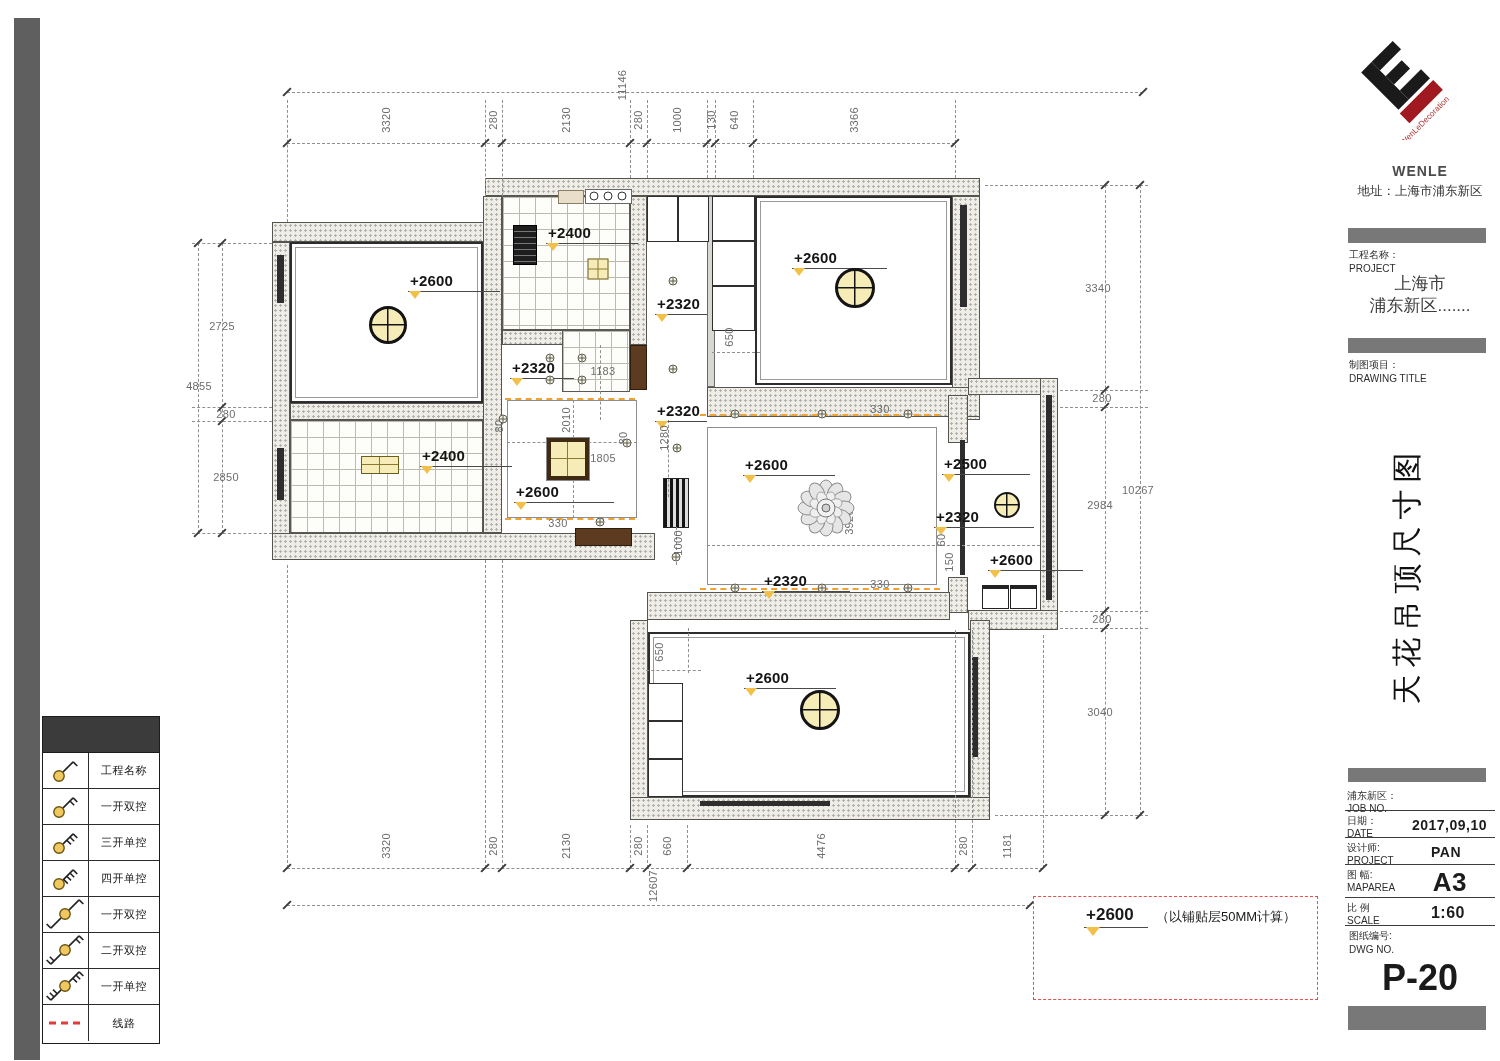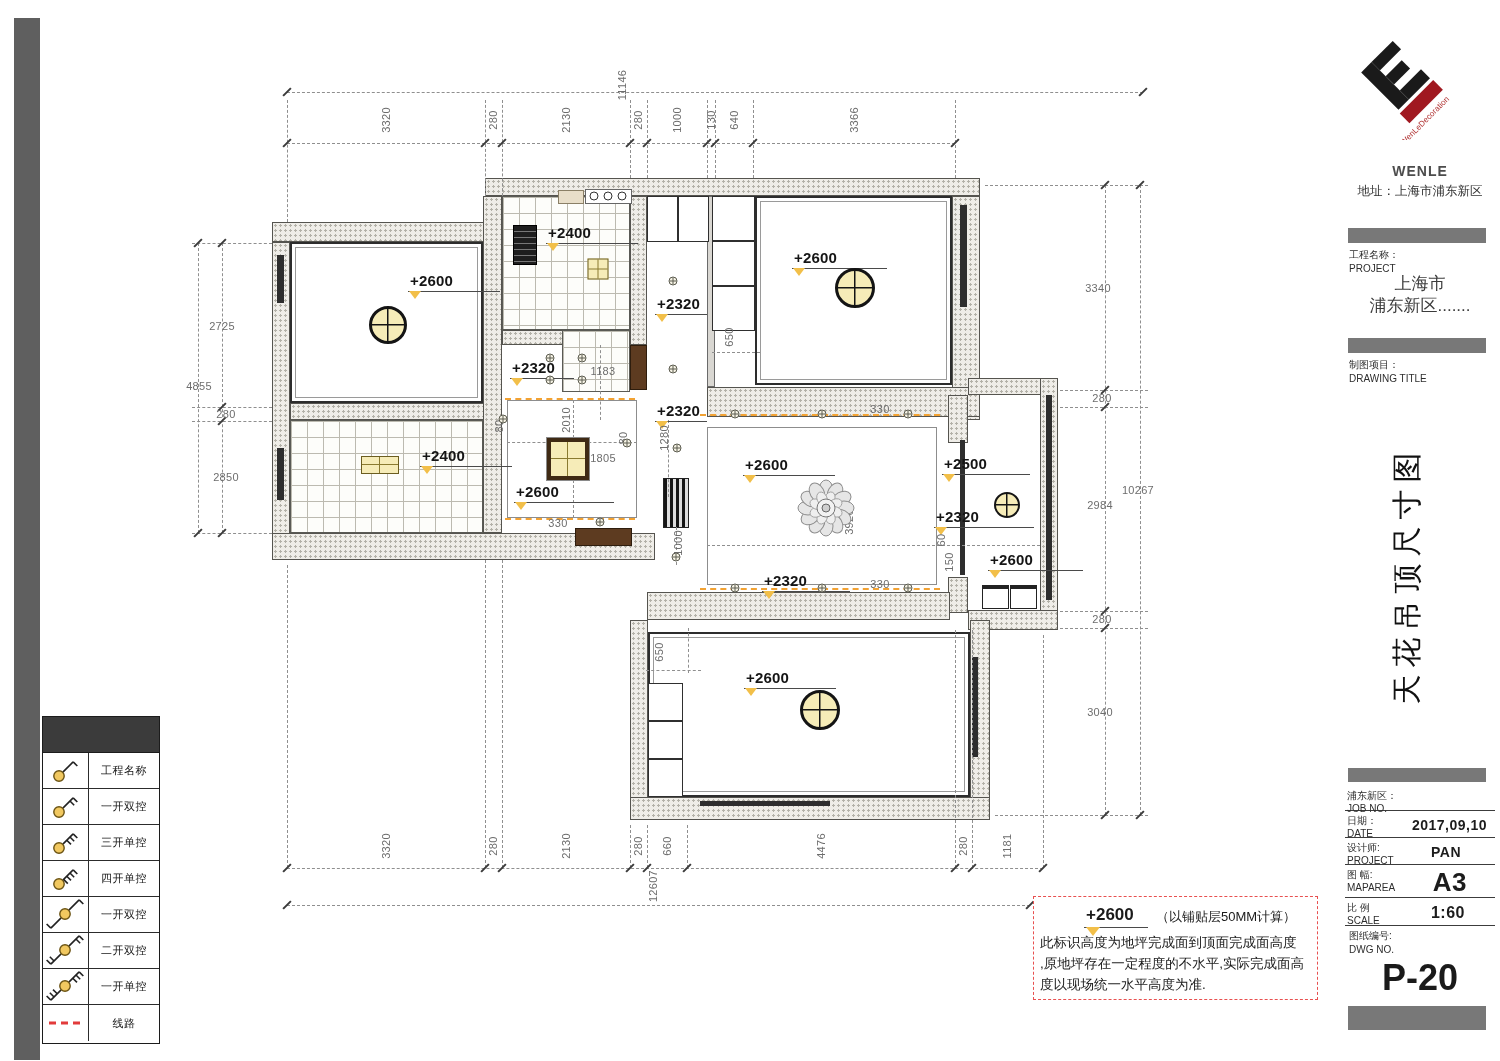--- a/index.html
+++ b/index.html
@@ -440,25 +440,20 @@
           <ellipse cx="0" cy="-10" rx="5" ry="7" transform="rotate(292) " fill="#efefef" stroke="#9a9a9a" stroke-width="0.8"></ellipse>
           <ellipse cx="0" cy="-10" rx="5" ry="7" transform="rotate(337) " fill="#efefef" stroke="#9a9a9a" stroke-width="0.8"></ellipse>
      <circle r="9" fill="#f2f2f2" stroke="#777" stroke-width="1"></circle>
      <circle r="4" fill="#cfcfcf" stroke="#666" stroke-width="1"></circle>
         </svg></div>
     </div>
 
   <div class="notebox" style="left:1033px;top:896px;width:285px;height:104px;">
     <div class="nb-h" style="left:50px;top:8px;">+2600</div>
     <div class="nb-note" style="left:122px;top:11px;">（以铺贴层50MM计算）</div>
-    <div class="nb-p" id="nb-lines" style="left:6px;top:36px;width:274px;">
-        <div>此标识高度为地坪完成面到顶面完成面高度</div>
-        <div>,原地坪存在一定程度的不水平,实际完成面高</div>
-        <div>度以现场统一水平高度为准.</div>
-      </div>
   </div>
 
   <div class="tb" style="left:1345px;top:0;width:150px;height:1061px;">
 
     <svg style="position:absolute;left:8px;top:25px;" width="100" height="115" viewBox="0 0 110 125">
       <g transform="rotate(-45 55 62)">
         <rect x="30" y="22" width="16" height="58" fill="#1a1a1a"></rect>
         <rect x="46" y="22" width="33" height="13" fill="#1a1a1a"></rect>
         <rect x="46" y="44" width="25" height="13" fill="#1a1a1a"></rect>
         <rect x="46" y="66" width="33" height="14" fill="#1a1a1a"></rect>

